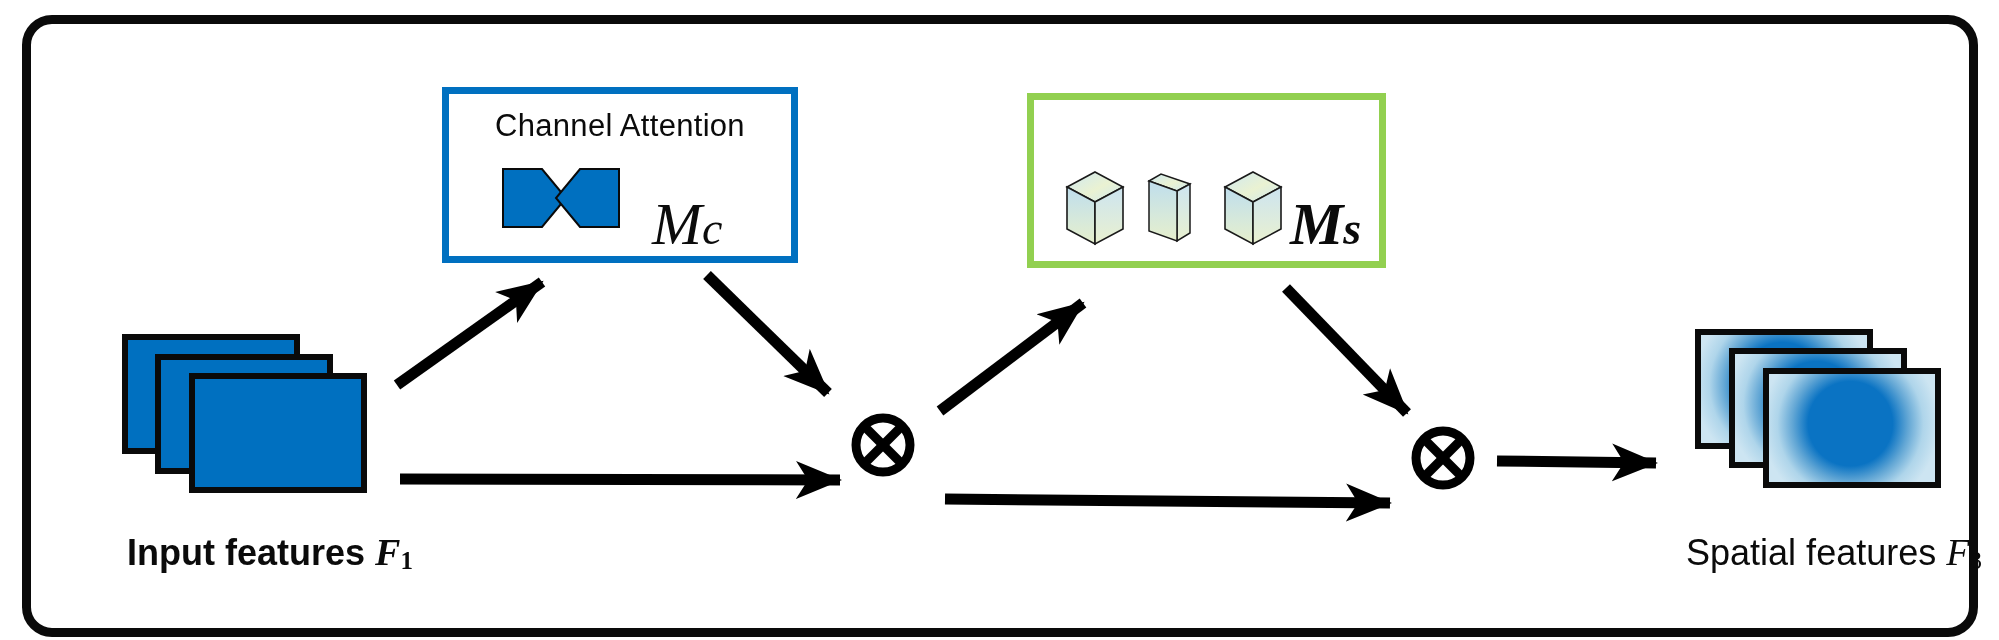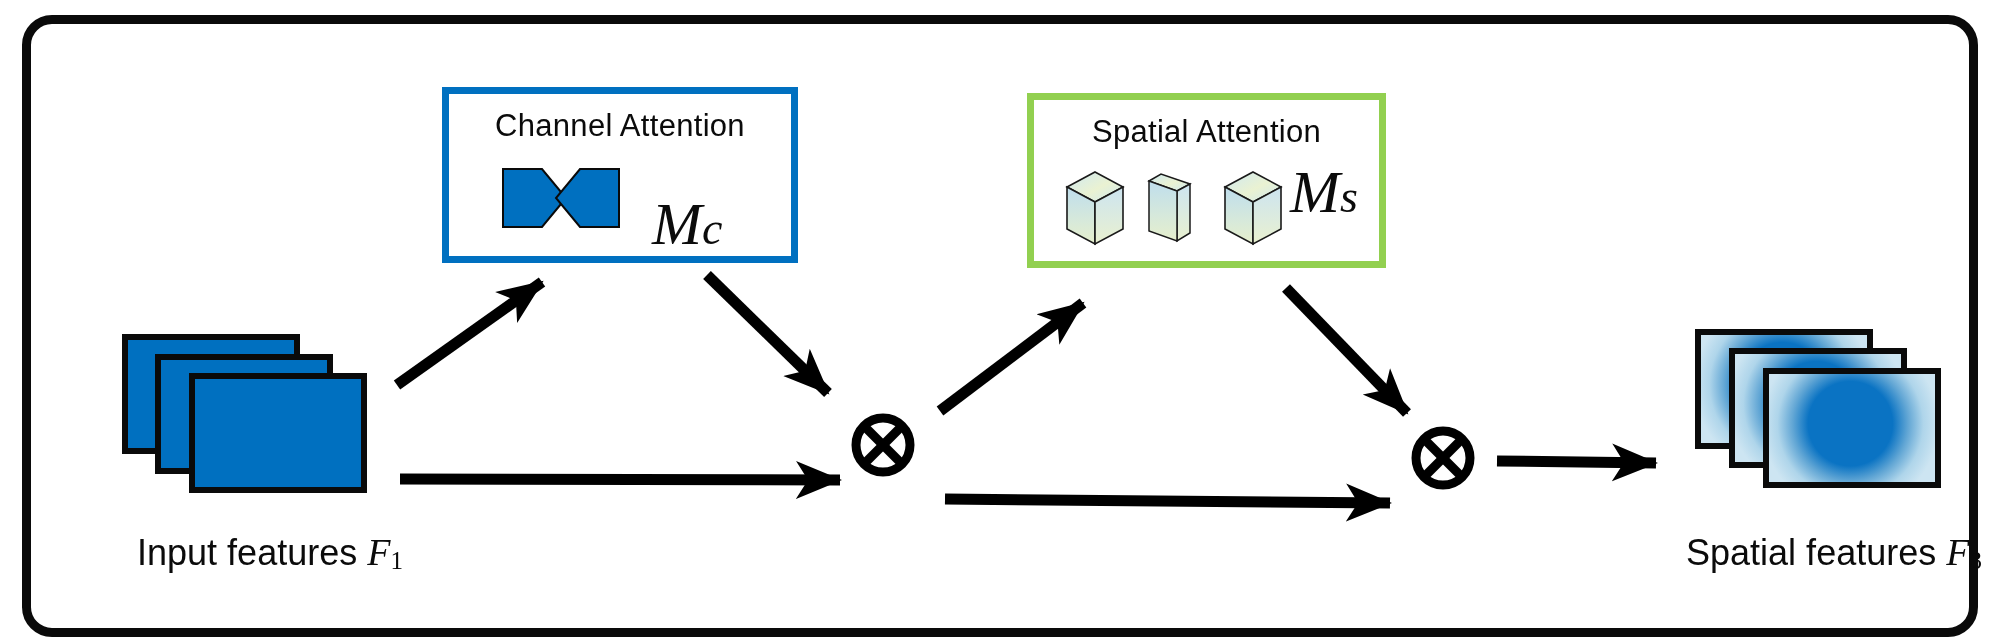--- a/index.html
+++ b/index.html
@@ -56,38 +56,37 @@
 </head>
 <body>
 
 <div class="canvas">
 
   <div class="outer-border"></div>
 
   <div class="feat in" style="left:122px;top:334px;"></div>
   <div class="feat in" style="left:155px;top:354px;"></div>
   <div class="feat in" style="left:189px;top:373px;"></div>
-  <div class="stack-label" style="left:80px;top:530px;">
+  <div class="stack-label" style="left:80px;top:530px;font-weight:bold;">
     <span>Input features</span>
     <span class="fvar">F</span><span class="fsub">1</span>
   </div>
 
   <div class="attn-box channel" style="left:442px;top:87px;width:356px;height:176px;">
     <div class="attn-title">Channel Attention</div>
     <svg class="shape" style="left:53px;top:74px;" width="118" height="60" viewBox="0 0 118 60">
       <path d="M1,1 L40,1 L64,30 L40,59 L1,59 Z" fill="var(--feature_fill,#0070C0)" stroke="#0a0a0a" stroke-width="2"></path>
       <path d="M117,1 L78,1 L54,30 L78,59 L117,59 Z" fill="var(--feature_fill,#0070C0)" stroke="#0a0a0a" stroke-width="2"></path>
     </svg>
     <div class="mapvar" style="left:203px;top:64px;margin-top:36px;">
       <span>M</span><span class="sub">c</span>
     </div>
   </div>
 
   <div class="attn-box spatial" style="left:1027px;top:93px;width:359px;height:175px;">
-    <div class="attn-title">Spatial Attention</div>
 
     <svg class="shape" style="left:31px;top:70px;" width="60" height="76" viewBox="0 0 60 76">
       <defs>
         <linearGradient id="cT1" x1="0" y1="0" x2="1" y2="1">
           <stop offset="0" stop-color="#cfe9f2"></stop>
             <stop offset="0.55" stop-color="#eaf2d2"></stop>
             <stop offset="1" stop-color="#cfe9f2"></stop>
         </linearGradient>
         <linearGradient id="cL1" x1="0" y1="0" x2="0" y2="1">
           <stop offset="0" stop-color="#bfdeed"></stop>
@@ -109,21 +108,21 @@
       <path d="M31,21 L44,14 L44,63 L31,71 Z" fill="url(#cR1)" stroke="#1a1a1a" stroke-width="1.5"></path>
       <path d="M3,11 L31,21 L31,71 L3,61 Z" fill="url(#cL1)" stroke="#1a1a1a" stroke-width="1.5"></path>
     </svg>
 
     <svg class="shape" style="left:189px;top:70px;" width="60" height="76" viewBox="0 0 60 76">
       <path d="M30,2 L58,17 L30,32 L2,17 Z" fill="url(#cT1)" stroke="#1a1a1a" stroke-width="1.6"></path>
       <path d="M2,17 L30,32 L30,74 L2,59 Z" fill="url(#cL1)" stroke="#1a1a1a" stroke-width="1.6"></path>
       <path d="M30,32 L58,17 L58,59 L30,74 Z" fill="url(#cR1)" stroke="#1a1a1a" stroke-width="1.6"></path>
     </svg>
 
-    <div class="mapvar" style="left:256px;top:62px;">
+    <div class="mapvar" style="left:256px;top:94px;font-weight:bold;">
       <span>M</span><span class="sub">s</span>
     </div>
   </div>
 
   <div class="feat out" style="left:1695px;top:329px;"></div>
   <div class="feat out" style="left:1729px;top:348px;"></div>
   <div class="feat out" style="left:1763px;top:368px;"></div>
   <div class="stack-label" style="left:1644px;top:530px;">
     <span>Spatial features</span>
     <span class="fvar">F</span><span class="fsub">3</span>

